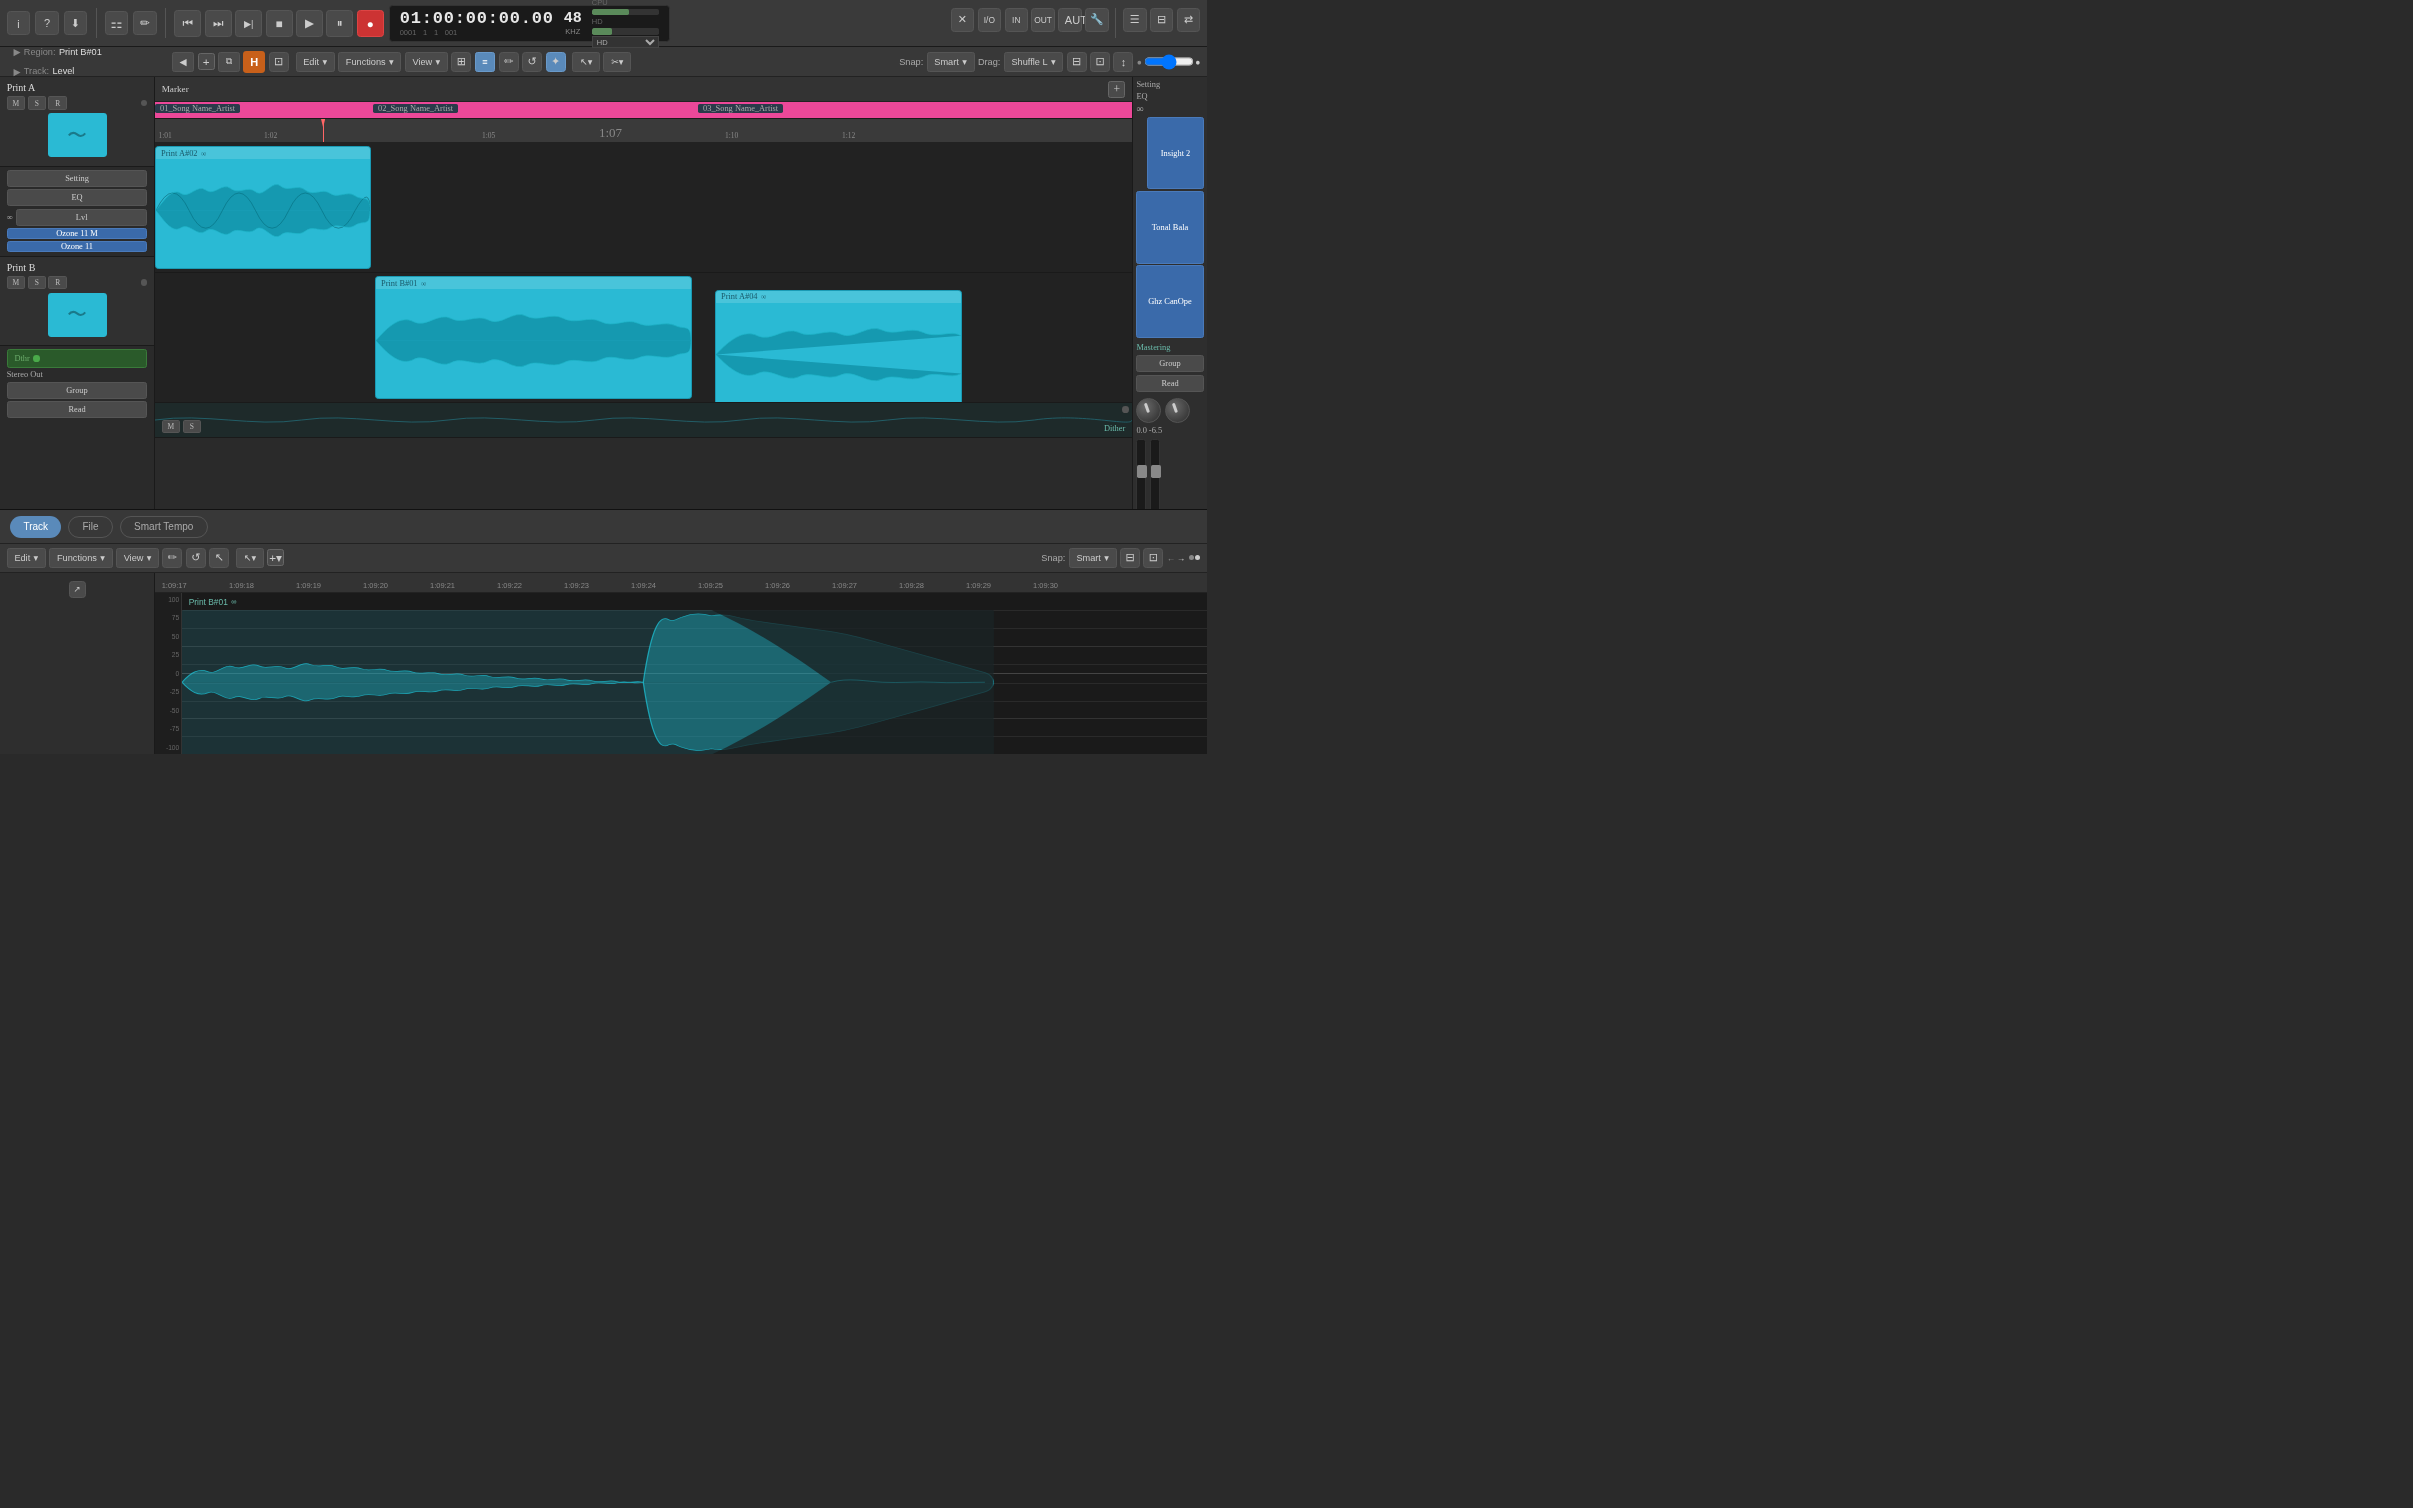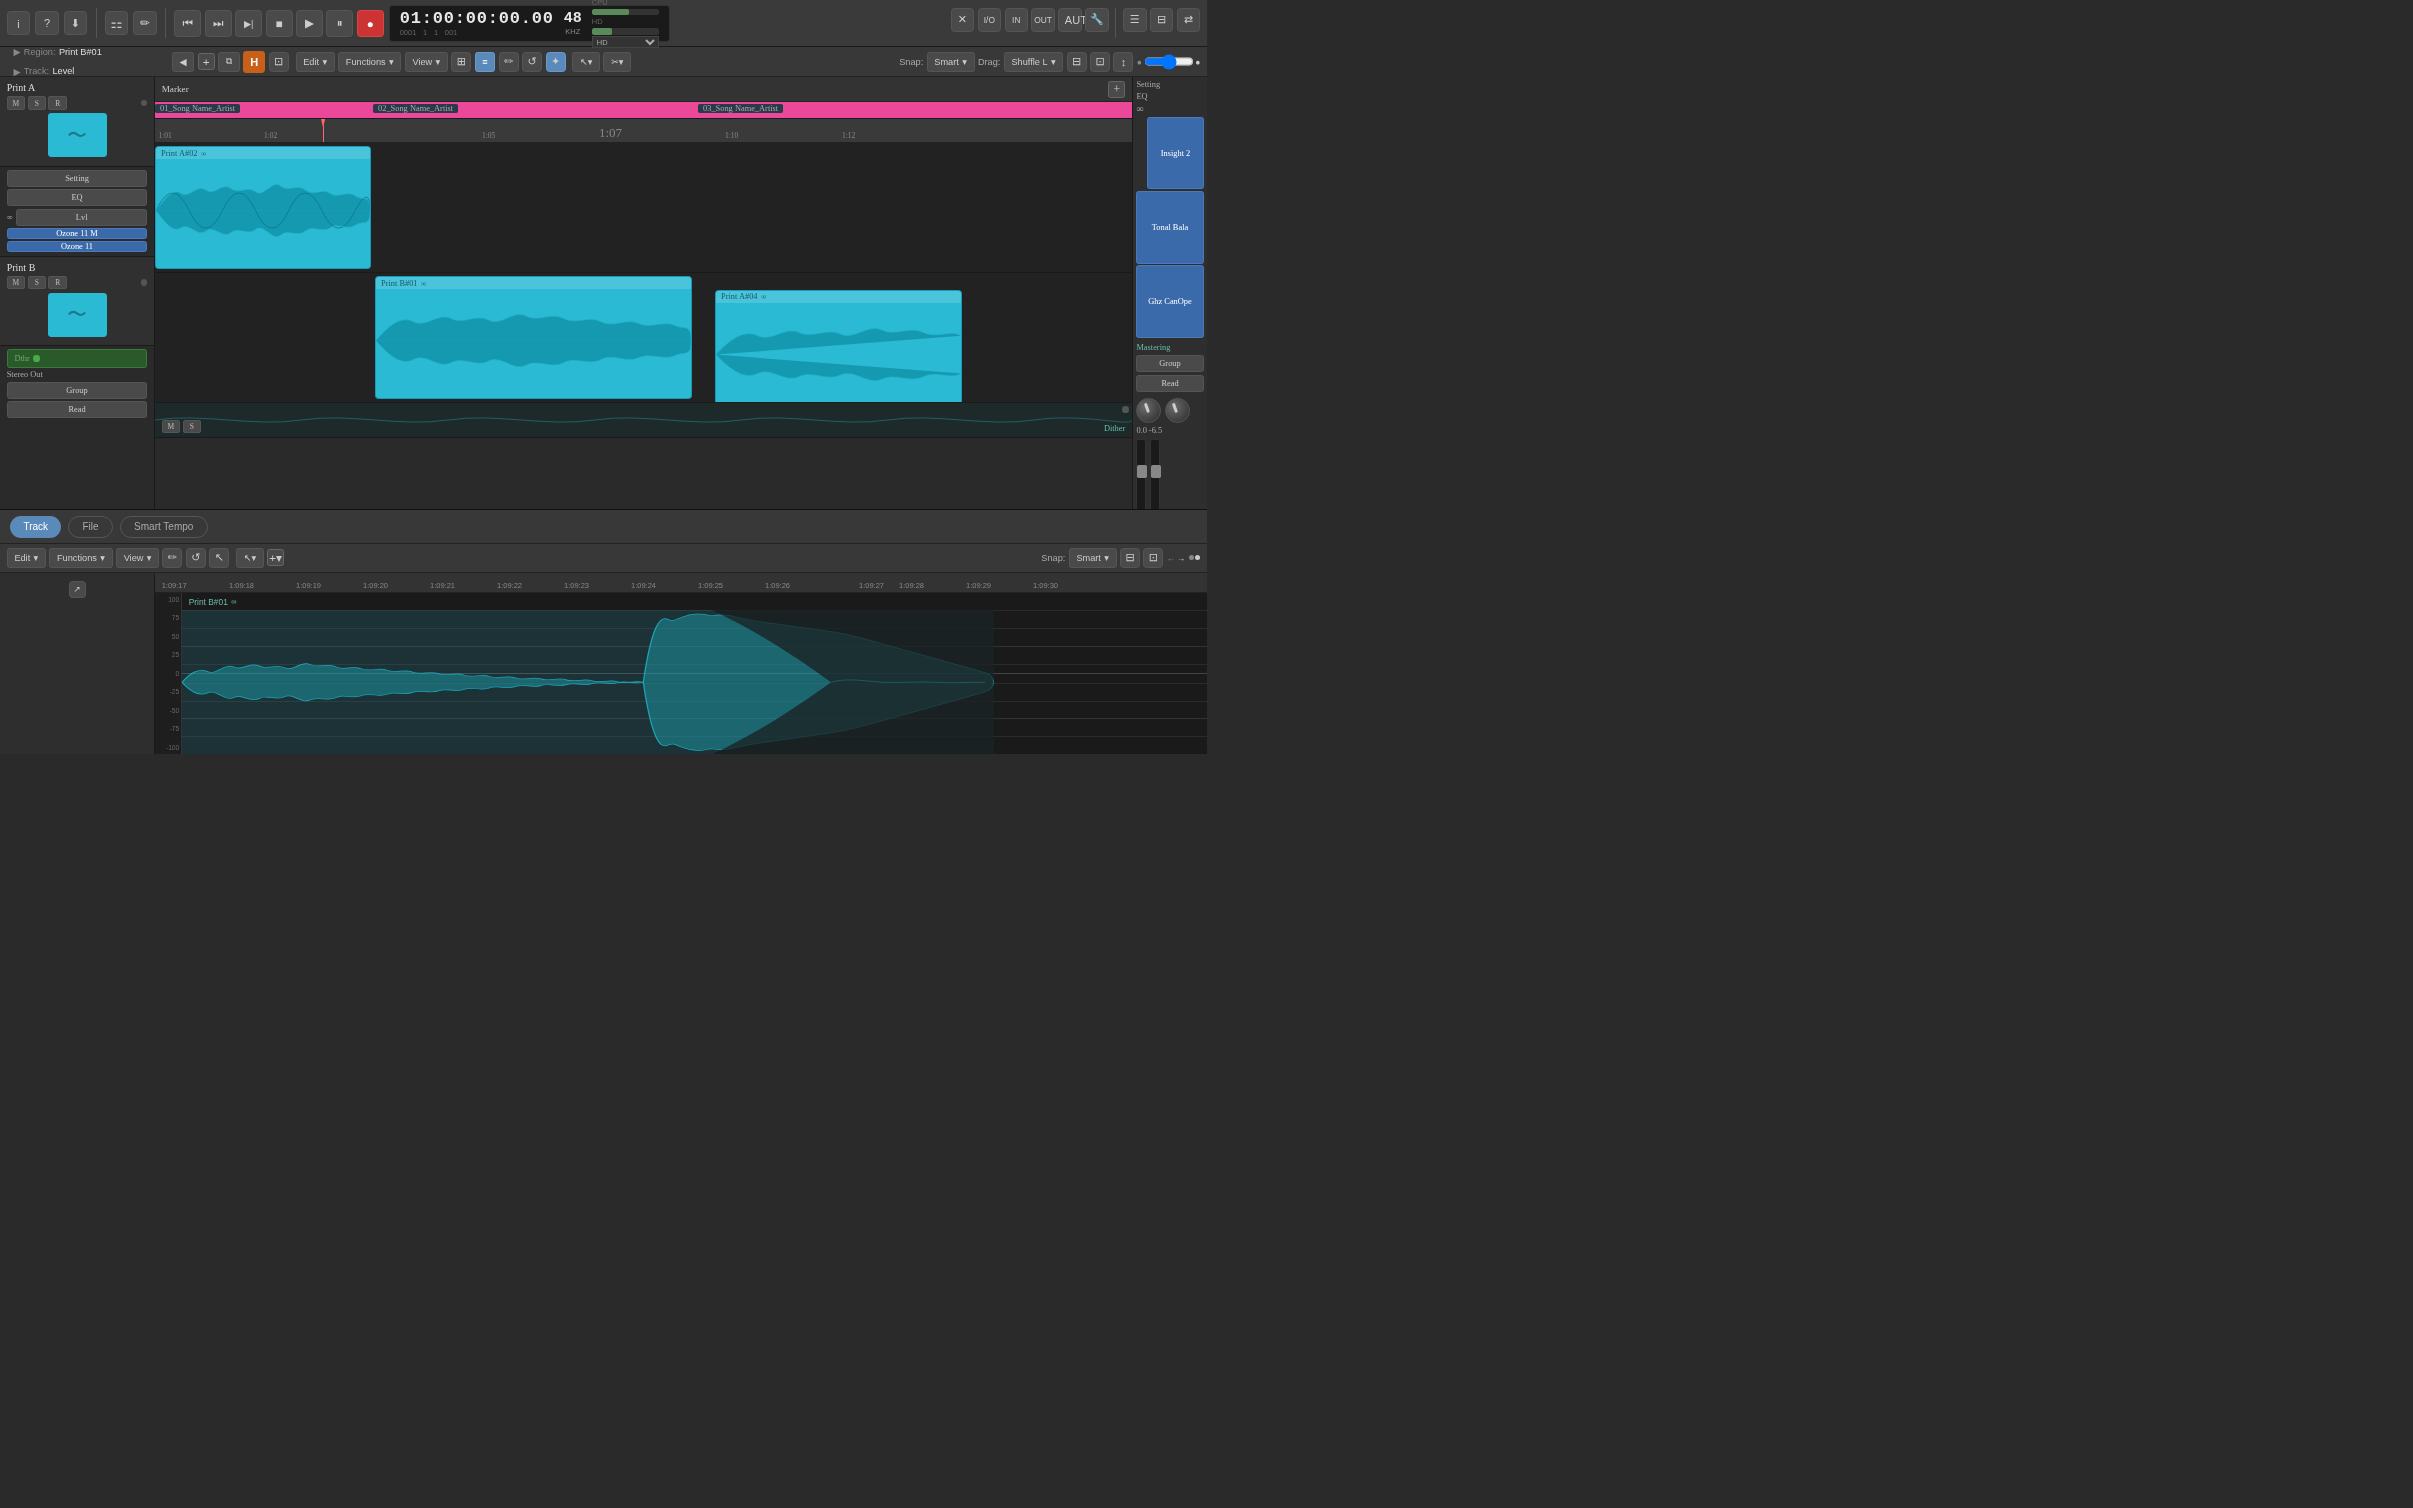--- a/index.html
+++ b/index.html
@@ -893,21 +893,21 @@
           <div style="position:absolute; left:6.7px; bottom:1.7px; font-size:7.5px; color:#888;">1:09:17</div>
           <div style="position:absolute; left:74px; bottom:1.7px; font-size:7.5px; color:#888;">1:09:18</div>
           <div style="position:absolute; left:141px; bottom:1.7px; font-size:7.5px; color:#888;">1:09:19</div>
           <div style="position:absolute; left:208px; bottom:1.7px; font-size:7.5px; color:#888;">1:09:20</div>
           <div style="position:absolute; left:275px; bottom:1.7px; font-size:7.5px; color:#888;">1:09:21</div>
           <div style="position:absolute; left:342px; bottom:1.7px; font-size:7.5px; color:#888;">1:09:22</div>
           <div style="position:absolute; left:409px; bottom:1.7px; font-size:7.5px; color:#888;">1:09:23</div>
           <div style="position:absolute; left:476px; bottom:1.7px; font-size:7.5px; color:#888;">1:09:24</div>
           <div style="position:absolute; left:543px; bottom:1.7px; font-size:7.5px; color:#888;">1:09:25</div>
           <div style="position:absolute; left:610px; bottom:1.7px; font-size:7.5px; color:#888;">1:09:26</div>
-          <div style="position:absolute; left:704px; bottom:1.7px; font-size:7.5px; color:#888;">1:09:27</div>
+          <div style="position:absolute; left:677px; bottom:1.7px; font-size:7.5px; color:#888;">1:09:27</div>
           <div style="position:absolute; left:744px; bottom:1.7px; font-size:7.5px; color:#888;">1:09:28</div>
           <div style="position:absolute; left:811px; bottom:1.7px; font-size:7.5px; color:#888;">1:09:29</div>
           <div style="position:absolute; left:878px; bottom:1.7px; font-size:7.5px; color:#888;">1:09:30</div>
         </div>
 
         <div style="flex:1; display:flex; overflow:hidden;">
 
           <div style="width:27px; background:#1e1e1e; border-right:0.8px solid #333; display:flex; flex-direction:column; justify-content:space-between; padding:3.4px 1.7px; font-size:6.7px; color:#666; text-align:right;">
             <span>100</span>
             <span>75</span>

